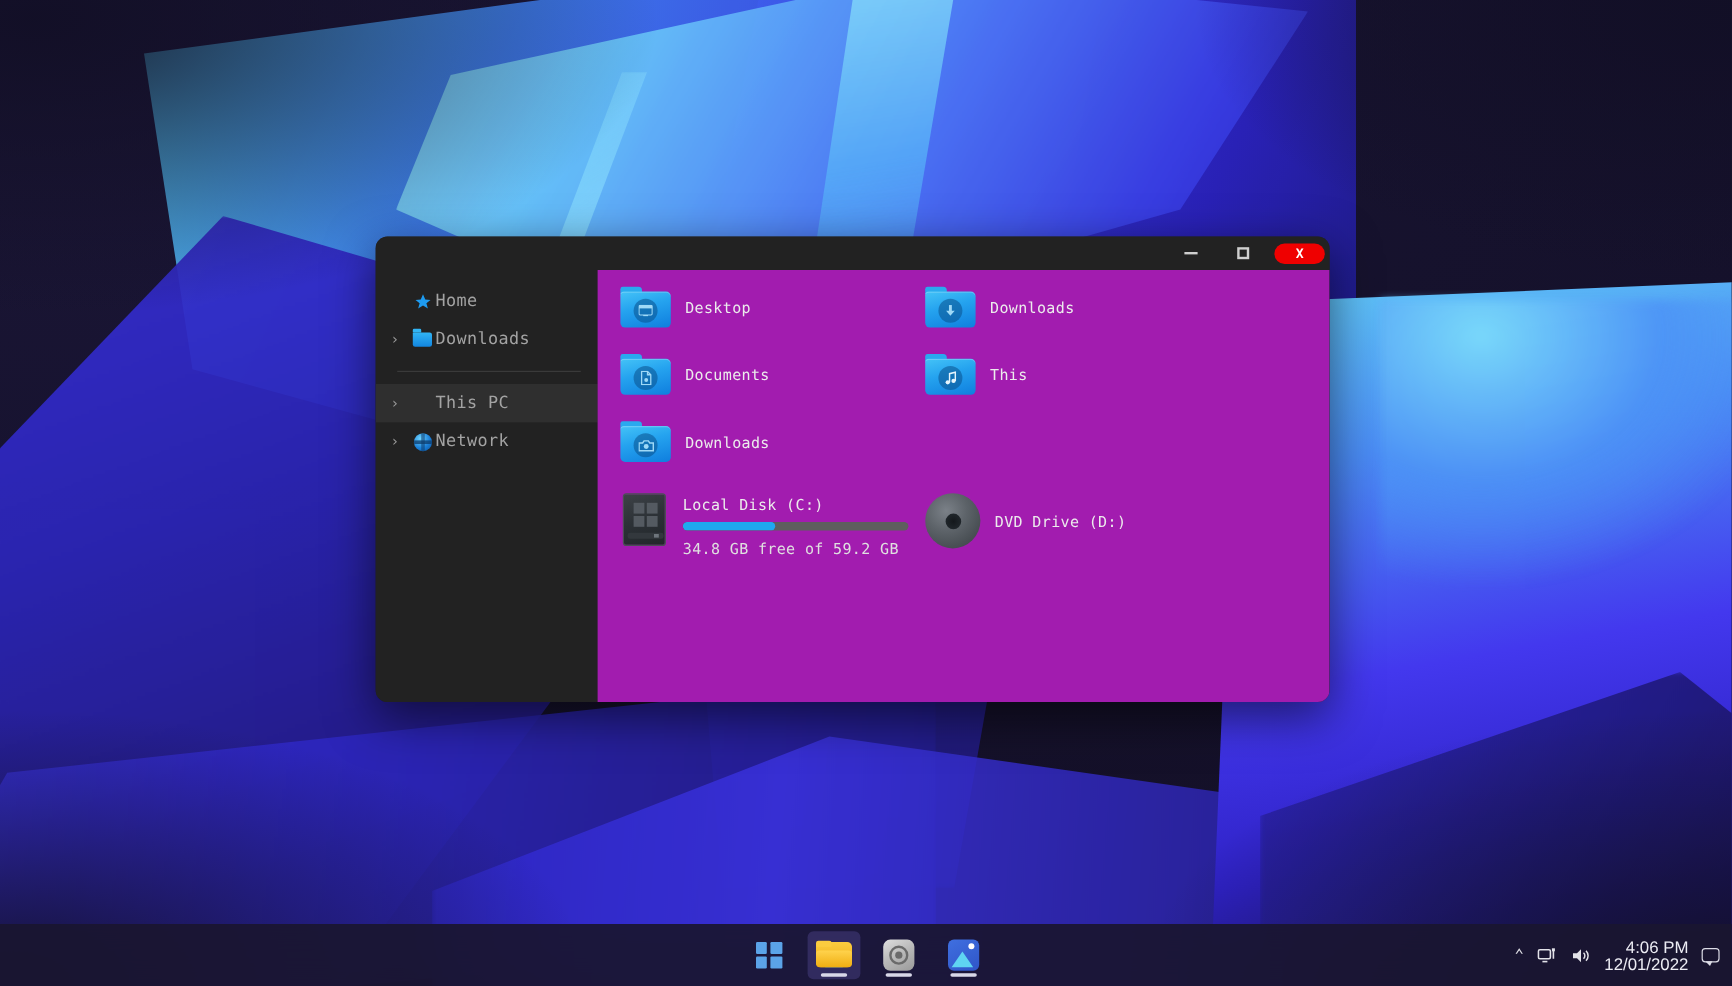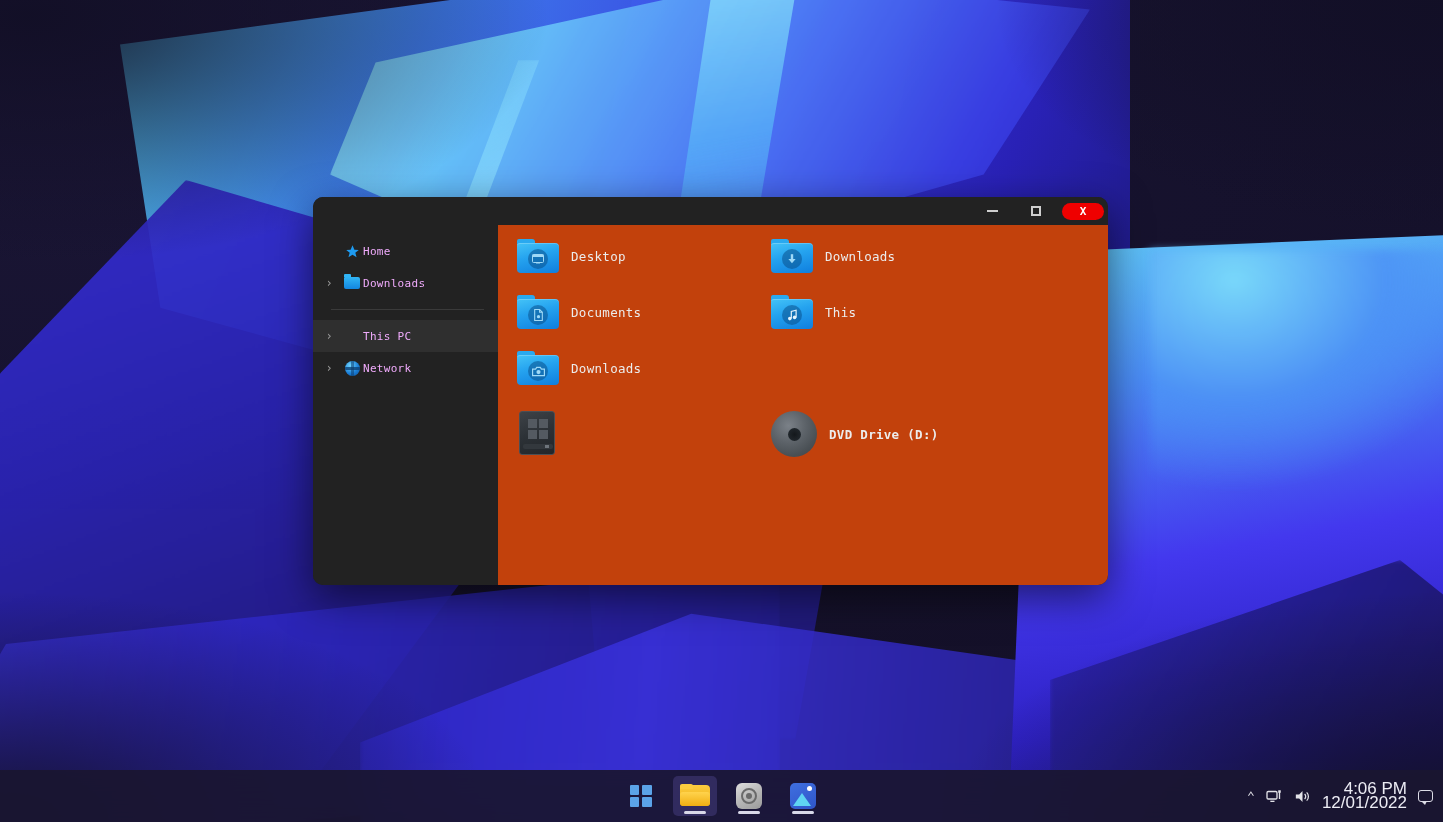--- a/index.html
+++ b/index.html
@@ -166,21 +166,21 @@
     position:relative;
   }
   .nav-item.selected { background:#2f2f2f; }
   .nav-chev {
     width:24px; flex:0 0 24px;
     color:#9a9a9a; font-size:12px;
     display:flex; align-items:center; justify-content:center;
   }
   .nav-ico { width:22px; flex:0 0 22px; display:flex; align-items:center; justify-content:center; }
   .nav-label {
-    color:#f0abfc; font-size:11px;
+    color:#a3a3a3; font-size:14px;
     font-family:"DejaVu Sans Mono", monospace;
     letter-spacing:.3px;
   }
   .nav-sep { height:1px; background:#3a3a3a; margin:10px 14px 10px 18px; }
 
   .i-star { width:15px; height:15px; position:relative; }
   .i-star svg { display:block; }
   .i-folder-blue {
     width:16px; height:12px; border-radius:1px 2px 2px 2px;
     background:linear-gradient(180deg,#31b5f5 0%,#1286e0 100%);
@@ -210,21 +210,21 @@
     content:""; position:absolute; left:-2px; top:6px; width:19px; height:3px;
     background:rgba(12,60,110,.75);
   }
   .i-globe:after {
     content:""; position:absolute; left:6px; top:-2px; width:3px; height:19px;
     background:rgba(12,60,110,.55);
   }
 
   
   .content {
-    flex:1 1 auto; background:#c2410c;
+    flex:1 1 auto; background:#a21caf;
     padding:14px 0 0 0; position:relative;
   }
   .grid {
     display:grid;
     grid-template-columns:254px 254px;
     row-gap:22px;
     padding-left:19px;
   }
   .f-item { display:flex; align-items:center; gap:12px; cursor:pointer; }
 
@@ -304,21 +304,21 @@
   .dvd {
     width:46px; height:46px; flex:0 0 46px; border-radius:50%;
     background:radial-gradient(circle at 38% 32%, #7b8188 0%, #5d6369 40%, #4a5055 70%, #3b4045 100%);
     display:flex; align-items:center; justify-content:center;
     position:relative;
   }
   .dvd .hole {
     width:13px; height:13px; border-radius:50%;
     background:radial-gradient(circle,#14181c 0%,#20262b 70%,#3a4046 100%);
   }
-  .dvd-label { padding-top:13px;font-weight:bold; }
+  .dvd-label { padding-top:13px; }
 
   
   #taskbar {
     position:absolute; left:0; bottom:0; width:1443px; height:52px;
     background:rgba(26,22,48,.93);
     display:flex; align-items:center;
     backdrop-filter:blur(12px);
   }
   .tb-center {
     position:absolute; left:50%; transform:translateX(-50%);
@@ -386,21 +386,21 @@
     position:absolute; right:4px; top:3px; width:5px; height:5px;
     border-radius:50%; background:#ffffff;
   }
 
   .tb-right {
     position:absolute; right:10px;
     display:flex; align-items:center; gap:11px; height:52px;
   }
   .tray-ico { color:#e2e2e8; font-size:13px; cursor:pointer; display:flex; align-items:center; }
   .clock {
-    color:#ececf4; font-size:17px; line-height:14px; text-align:right;
+    color:#ececf4; font-size:14px; line-height:14px; text-align:right;
     font-family:"Liberation Sans", sans-serif; cursor:pointer;
   }
   .bubble {
     width:15px; height:12px; border:1.6px solid #dcdce6; border-radius:3px;
     position:relative; cursor:pointer;
   }
   .bubble:after {
     content:""; position:absolute; left:2px; bottom:-4px;
     width:0; height:0;
     border-left:4px solid transparent; border-right:2px solid transparent;
@@ -570,20 +570,27 @@
             <span class="shell">
               <span class="winlogo">
                   <i></i>
                   <i></i>
                   <i></i>
                   <i></i>
                 </span>
               <span class="slot"></span>
               <span class="led"></span>
             </span>
+          </span>
+          <span class="drive-text">
+            <span class="drive-name" style="display:block">Local Disk (C:)</span>
+            <span class="bar" style="display:block">
+              <span class="fill" style="display:block;width:41%"></span>
+            </span>
+            <span class="drive-free" style="display:block">34.8 GB free of 59.2 GB</span>
           </span>
         </div>
 
         <div class="drive">
           <span class="dvd">
             <span class="hole"></span>
           </span>
           <span class="dvd-label">
             <span class="drive-name">DVD Drive (D:)</span>
           </span>

